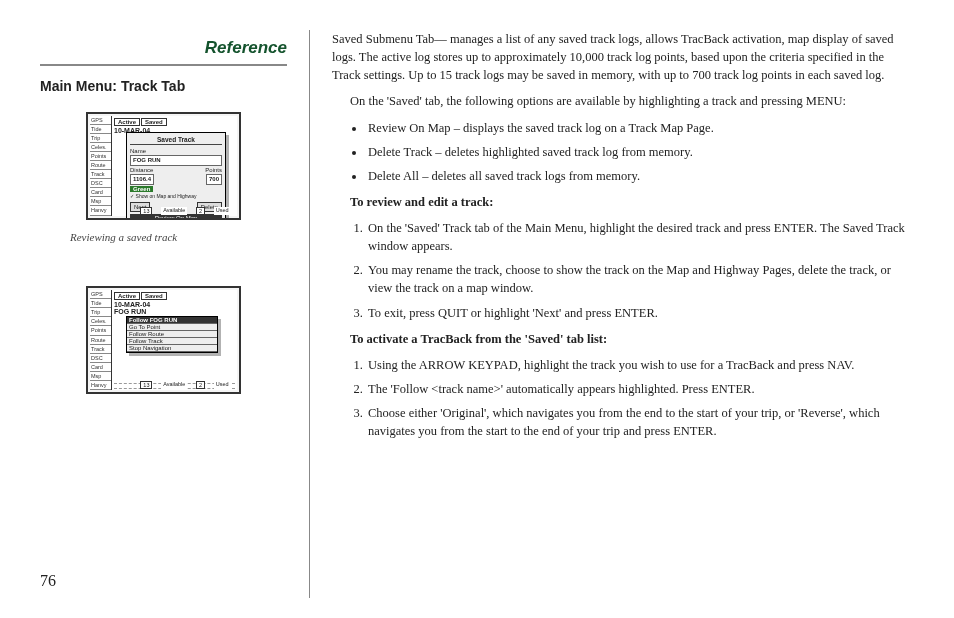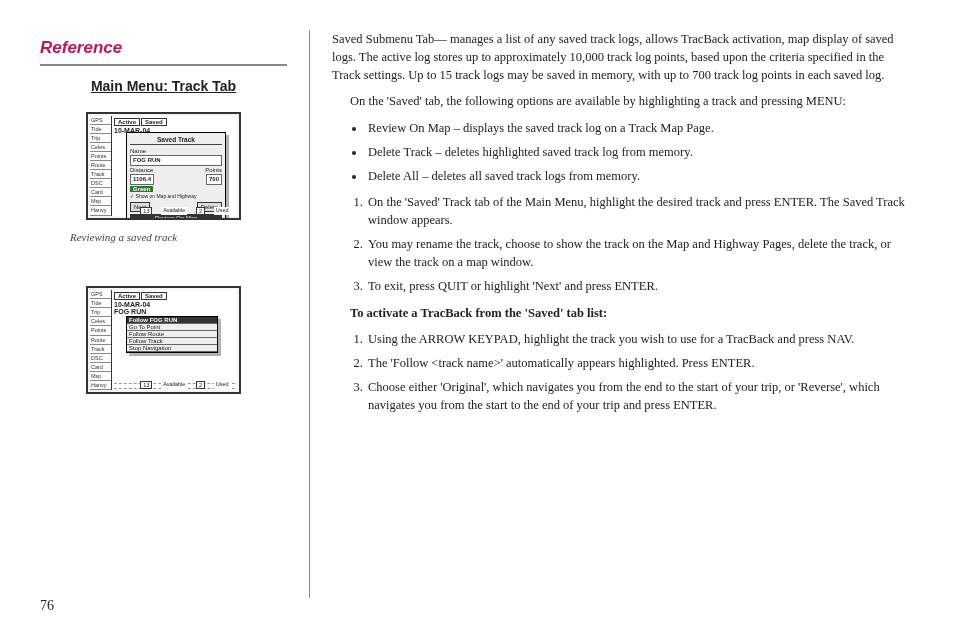--- a/index.html
+++ b/index.html
@@ -29,34 +29,32 @@
     padding-left: 22px;
     font-family: Georgia, serif;
     font-size: 12.5px;
     line-height: 1.45;
   }
   .reference-title {
     font-family: Verdana, Arial, sans-serif;
     font-weight: bold;
     font-style: italic;
     font-size: 17px;
-    color: #be185d;
-    text-align: left;
+    color: #14532d;
+    text-align: right;
     padding-bottom: 6px;
     border-bottom: 2px solid #888;
     margin-bottom: 12px;
     margin-top: 8px;
   }
   .subtitle {
     font-family: Verdana, Arial, sans-serif;
     font-weight: bold;
     font-size: 14px;
-    text-align: center;
     margin-bottom: 18px;
-    text-decoration: underline;
   }
   .figure-box {
     border: 2px solid #333;
     width: 155px;
     height: 108px;
     margin: 0 auto 6px;
     padding: 2px;
     background: #f5f5f5;
     font-family: Arial, sans-serif;
     font-size: 6px;
@@ -110,23 +108,23 @@
   }
   .right-col p { margin-bottom: 8px; }
   .right-col ul { list-style: disc; margin: 0 0 8px 34px; }
   .right-col ol { margin: 0 0 8px 34px; }
   .right-col li { margin-bottom: 6px; padding-left: 2px;}
   .indent-p { margin-left: 18px; }
   .bold { font-weight: normal; font-family: Georgia, serif;}
   .section-head { font-weight: bold; margin: 4px 0 6px 18px; font-size:12.5px;}
   .page-no {
     position: absolute;
-    bottom: 4px;
+    bottom: 28px;
     left: 40px;
-    font-size: 14px;
+    font-size: 16px;
     font-family: Liberation Serif, serif;
   }
 </style>
 </head>
 <body>
 
 <div class="page">
   <div class="left-col">
     <div class="reference-title">Reference</div>
     <div class="subtitle">Main Menu: Track Tab</div>
@@ -239,20 +237,21 @@
       <span class="bold">Saved Submenu Tab—</span><span> manages a list of any saved track logs, allows TracBack activation, map display of saved logs. The active log stores up to approximately 10,000 track log points, based upon the criteria specified in the Track settings. Up to 15 track logs may be saved in memory, with up to 700 track log points in each saved log.</span>
     </p>
     <p class="indent-p">
       <span>On the 'Saved' tab, the following options are available by highlighting a track and pressing </span><span class="bold">MENU</span><span>:</span>
     </p>
     <ul>
       <li>Review On Map – displays the saved track log on a Track Map Page.</li>
       <li>Delete Track – deletes highlighted saved track log from memory.</li>
       <li>Delete All – deletes all saved track logs from memory.</li>
     </ul>
+    <p class="section-head">To review and edit a track:</p>
     <ol>
       <li>
         <span>On the 'Saved' Track tab of the Main Menu, highlight the desired track and press </span><span class="bold">ENTER</span><span>. The Saved Track window appears.</span>
       </li>
       <li>You may rename the track, choose to show the track on the Map and Highway Pages, delete the track, or view the track on a map window.</li>
       <li>
         <span>To exit, press </span><span class="bold">QUIT</span><span> or highlight 'Next' and press </span><span class="bold">ENTER</span><span>.</span>
       </li>
     </ol>
     <p class="section-head">To activate a TracBack from the 'Saved' tab list:</p>

